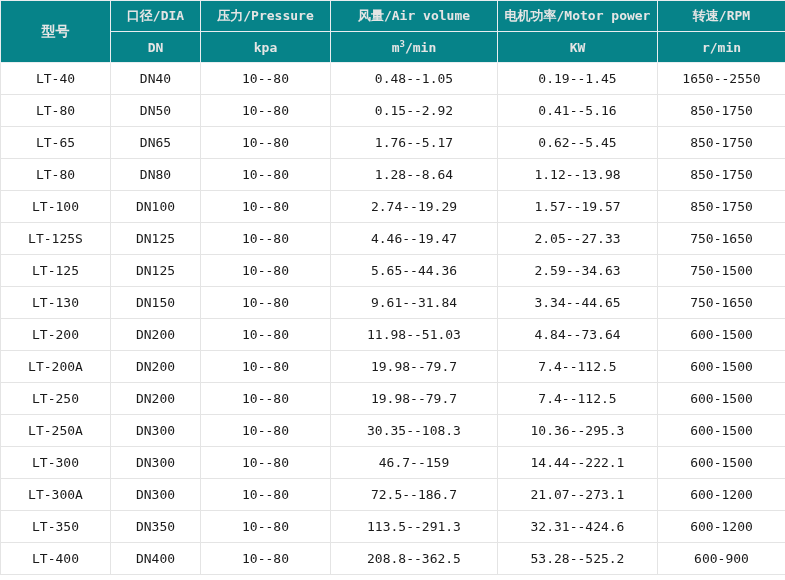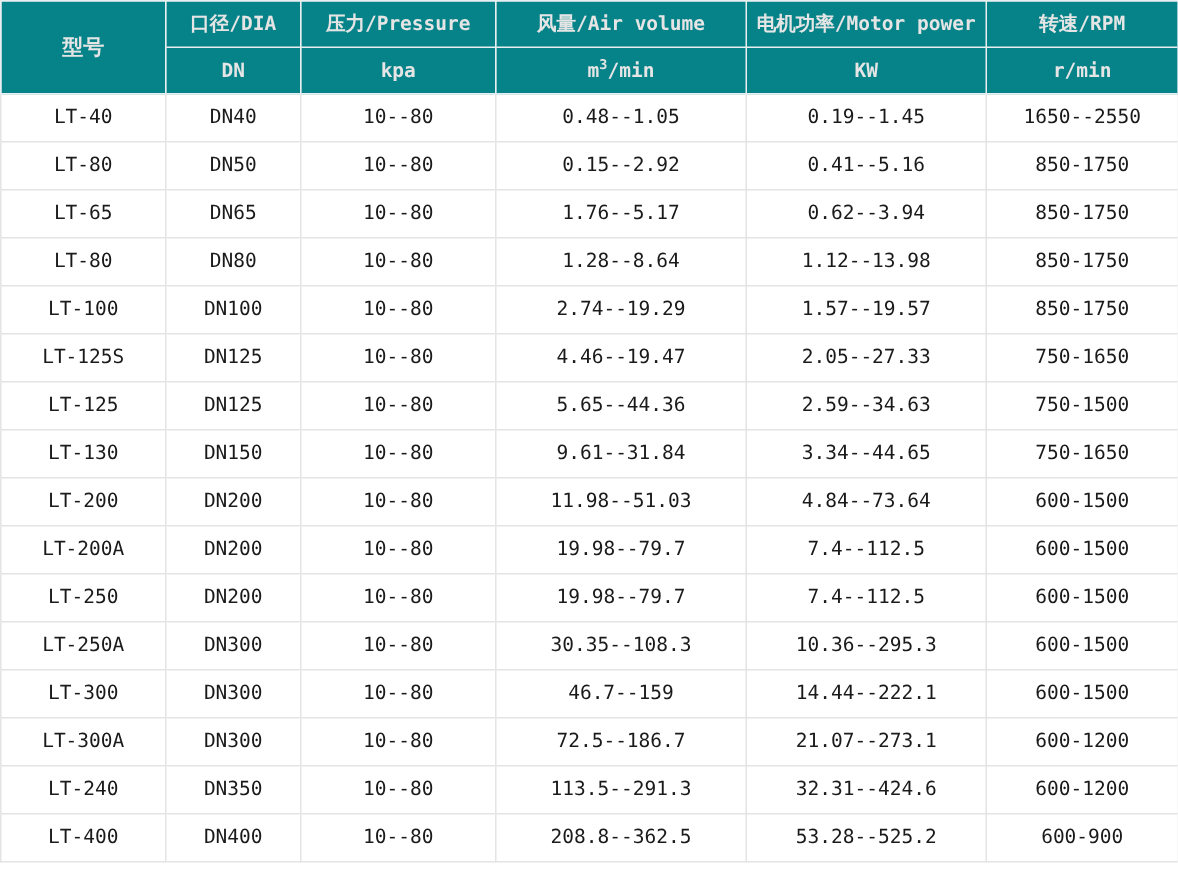--- a/index.html
+++ b/index.html
@@ -114,21 +114,21 @@
         <td>10--80</td>
         <td>0.15--2.92</td>
         <td>0.41--5.16</td>
         <td>850-1750</td>
       </tr>
       <tr>
         <td>LT-65</td>
         <td>DN65</td>
         <td>10--80</td>
         <td>1.76--5.17</td>
-        <td>0.62--3.94</td>
+        <td>0.62--5.45</td>
         <td>850-1750</td>
       </tr>
       <tr>
         <td>LT-80</td>
         <td>DN80</td>
         <td>10--80</td>
         <td>1.28--8.64</td>
         <td>1.12--13.98</td>
         <td>850-1750</td>
       </tr>
@@ -206,21 +206,21 @@
       </tr>
       <tr>
         <td>LT-300A</td>
         <td>DN300</td>
         <td>10--80</td>
         <td>72.5--186.7</td>
         <td>21.07--273.1</td>
         <td>600-1200</td>
       </tr>
       <tr>
-        <td>LT-240</td>
+        <td>LT-350</td>
         <td>DN350</td>
         <td>10--80</td>
         <td>113.5--291.3</td>
         <td>32.31--424.6</td>
         <td>600-1200</td>
       </tr>
       <tr>
         <td>LT-400</td>
         <td>DN400</td>
         <td>10--80</td>

